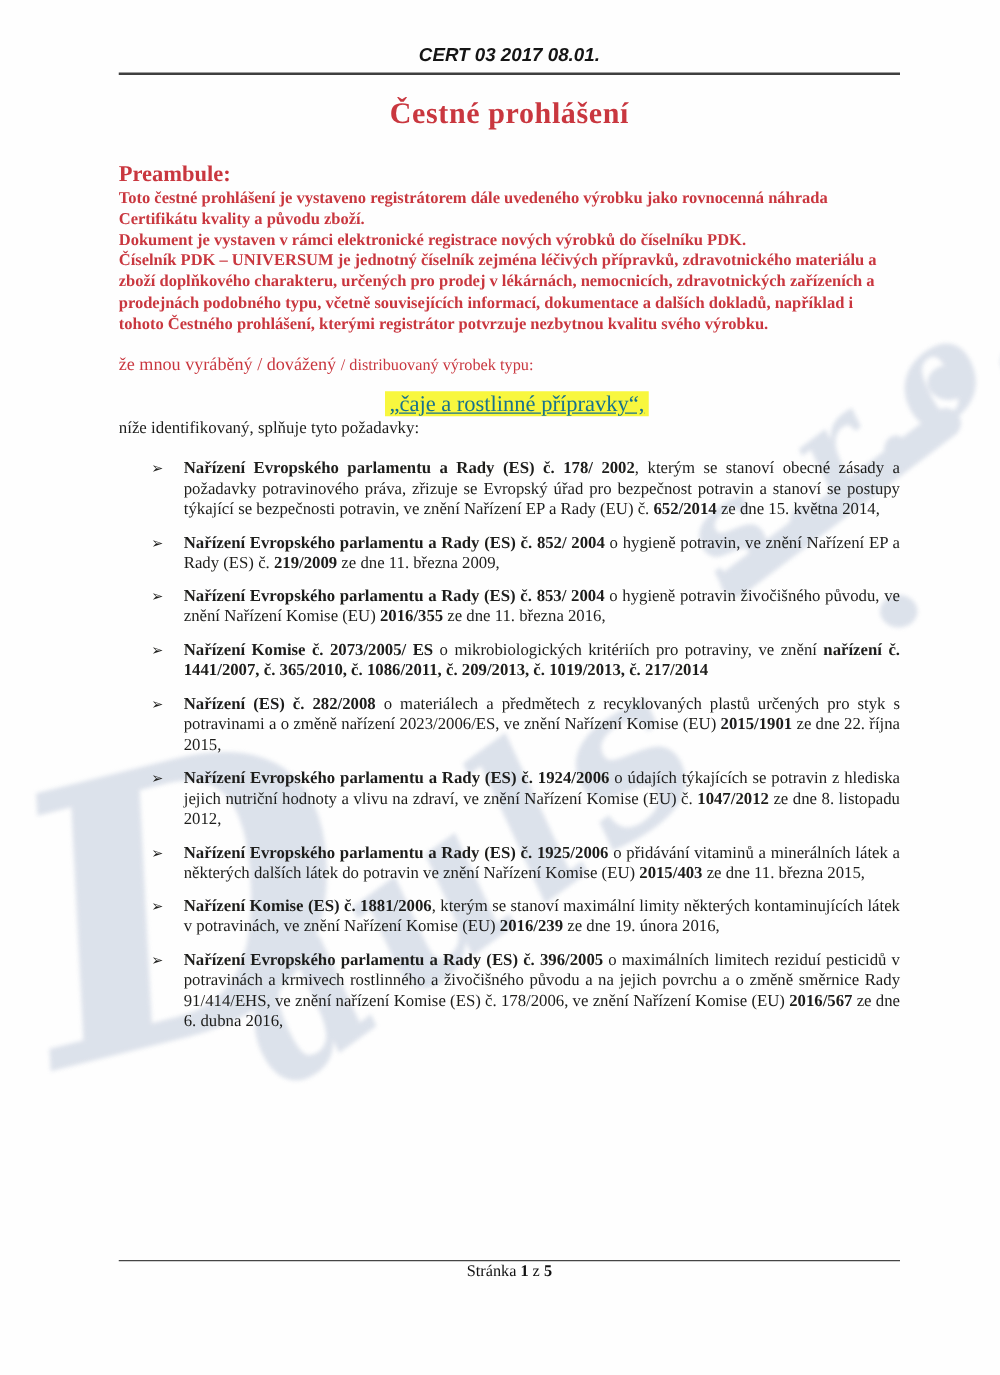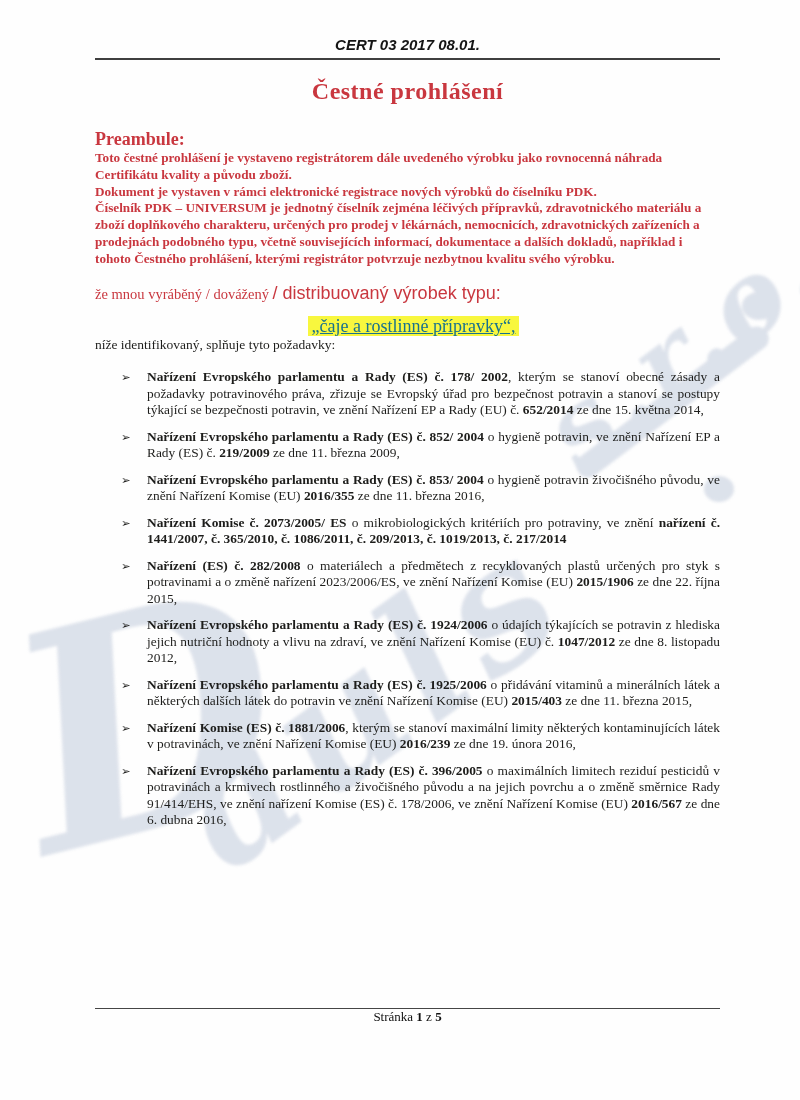--- a/index.html
+++ b/index.html
@@ -34,21 +34,21 @@
   .title{margin-top:18px;text-align:center;color:var(--c-red);font-weight:bold;font-size:24px;letter-spacing:.5px;}
   .subtitle{margin-top:3px;text-align:center;color:var(--c-red);font-weight:bold;font-size:14.5px;}
 
   .pre-head{margin-top:24px;color:var(--c-red);font-weight:bold;font-size:18px;}
   .pre-par{color:var(--c-red);font-weight:bold;font-size:13.2px;line-height:1.27;}
 
   .intro{margin-top:15px;padding-left:52px;color:var(--c-red);font-size:13.5px;}
   .verb{margin-top:17px;text-align:center;color:var(--c-red);font-family:"Liberation Sans",sans-serif;font-weight:bold;font-size:15px;letter-spacing:2px;}
   .prod-line{margin-top:16px;color:var(--c-red);}
   .prod-main{font-size:14.5px;}
-  .prod-small{font-family:Liberation Sans, sans-serif;font-size:18px;}
+  .prod-small{font-family:Liberation Serif, serif;font-size:13px;}
   .prod-type-row{margin-top:12px;text-align:center;}
   .highlight{background:var(--c-highlight_bg);color:var(--c-highlight_text);font-weight:normal;font-size:18px;text-decoration:underline;padding:0 4px;margin-left:12px;}
   .follow{font-size:13.5px;}
 
   .req-list{list-style:none;margin-top:16px;padding-left:26px;}
   .req-item{position:relative;padding-left:26px;margin-bottom:10px;font-size:13.4px;line-height:1.23;text-align:justify;}
   .bullet{position:absolute;left:0;top:1px;font-family:"DejaVu Sans",sans-serif;font-size:11.5px;}
   .req-item .b{font-weight:bold;}
 
   .footer{position:absolute;left:95px;right:80px;top:1008px;z-index:1;border-top:1.5px solid #454545;text-align:center;padding-top:0;font-family:Liberation Serif, serif;font-size:13px;color:#111;}
@@ -88,21 +88,21 @@
       <span class="highlight">„čaje a rostlinné přípravky“,</span>
     </p>
 
     <p class="follow">níže identifikovaný, splňuje tyto požadavky:</p>
 
     <ul class="req-list">
         <li class="req-item"><span class="bullet">➢</span><span><span class="b">Nařízení Evropského parlamentu a Rady (ES) č. 178/ 2002</span><span>, kterým se stanoví obecné zásady a požadavky potravinového práva, zřizuje se Evropský úřad pro bezpečnost potravin a stanoví se postupy týkající se bezpečnosti potravin, ve znění Nařízení EP a Rady (EU) č. </span><span class="b">652/2014</span><span> ze dne 15. května 2014,</span></span></li>
         <li class="req-item"><span class="bullet">➢</span><span><span class="b">Nařízení Evropského parlamentu a Rady (ES) č. 852/ 2004</span><span> o hygieně potravin, ve znění Nařízení EP a Rady (ES) č. </span><span class="b">219/2009</span><span> ze dne 11. března 2009,</span></span></li>
         <li class="req-item"><span class="bullet">➢</span><span><span class="b">Nařízení Evropského parlamentu a Rady (ES) č. 853/ 2004</span><span> o hygieně potravin živočišného původu, ve znění Nařízení Komise (EU) </span><span class="b">2016/355</span><span> ze dne 11. března 2016,</span></span></li>
         <li class="req-item"><span class="bullet">➢</span><span><span class="b">Nařízení Komise č. 2073/2005/ ES</span><span> o mikrobiologických kritériích pro potraviny, ve znění </span><span class="b">nařízení č. 1441/2007, č. 365/2010, č. 1086/2011, č. 209/2013, č. 1019/2013, č. 217/2014</span></span></li>
-        <li class="req-item"><span class="bullet">➢</span><span><span class="b">Nařízení (ES) č. 282/2008</span><span> o materiálech a předmětech z recyklovaných plastů určených pro styk s potravinami a o změně nařízení 2023/2006/ES, ve znění Nařízení Komise (EU) </span><span class="b">2015/1906</span><span> ze dne 22. října 2015,</span></span></li>
+        <li class="req-item"><span class="bullet">➢</span><span><span class="b">Nařízení (ES) č. 282/2008</span><span> o materiálech a předmětech z recyklovaných plastů určených pro styk s potravinami a o změně nařízení 2023/2006/ES, ve znění Nařízení Komise (EU) </span><span class="b">2015/1901</span><span> ze dne 22. října 2015,</span></span></li>
         <li class="req-item"><span class="bullet">➢</span><span><span class="b">Nařízení Evropského parlamentu a Rady (ES) č. 1924/2006</span><span>  o údajích týkajících se potravin z hlediska jejich nutriční hodnoty a vlivu na zdraví, ve znění Nařízení Komise (EU) č. </span><span class="b">1047/2012</span><span> ze dne 8. listopadu 2012,</span></span></li>
         <li class="req-item"><span class="bullet">➢</span><span><span class="b">Nařízení Evropského parlamentu a Rady (ES) č. 1925/2006</span><span>  o přidávání vitaminů a minerálních látek a některých dalších látek do potravin ve znění Nařízení Komise (EU) </span><span class="b">2015/403</span><span> ze dne 11. března 2015,</span></span></li>
         <li class="req-item"><span class="bullet">➢</span><span><span class="b">Nařízení Komise (ES) č. 1881/2006</span><span>, kterým se stanoví maximální limity některých kontaminujících látek v potravinách, ve znění Nařízení Komise (EU) </span><span class="b">2016/239</span><span> ze dne 19. února 2016,</span></span></li>
         <li class="req-item"><span class="bullet">➢</span><span><span class="b">Nařízení Evropského parlamentu a Rady (ES) č. 396/2005</span><span> o maximálních limitech reziduí pesticidů v potravinách a krmivech rostlinného a živočišného původu a na jejich povrchu a o změně směrnice Rady 91/414/EHS, ve znění nařízení Komise (ES) č. 178/2006, ve znění Nařízení Komise (EU) </span><span class="b">2016/567</span><span> ze dne 6. dubna 2016,</span></span></li>
       </ul>
   </div>
 
   <div class="footer">
     <span>Stránka </span><span class="b">1</span><span> z </span><span class="b">5</span>
   </div>

